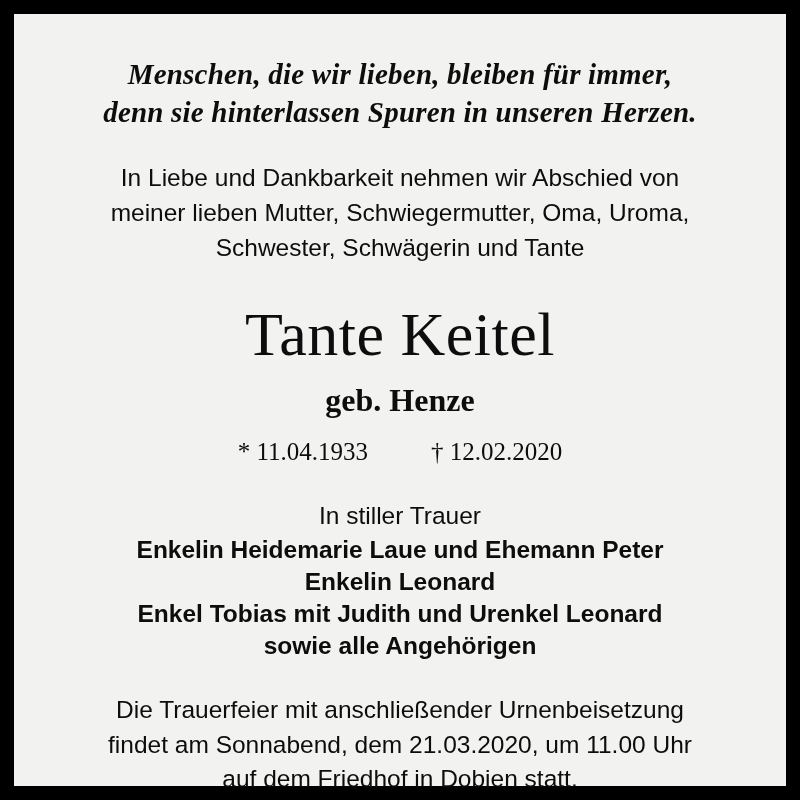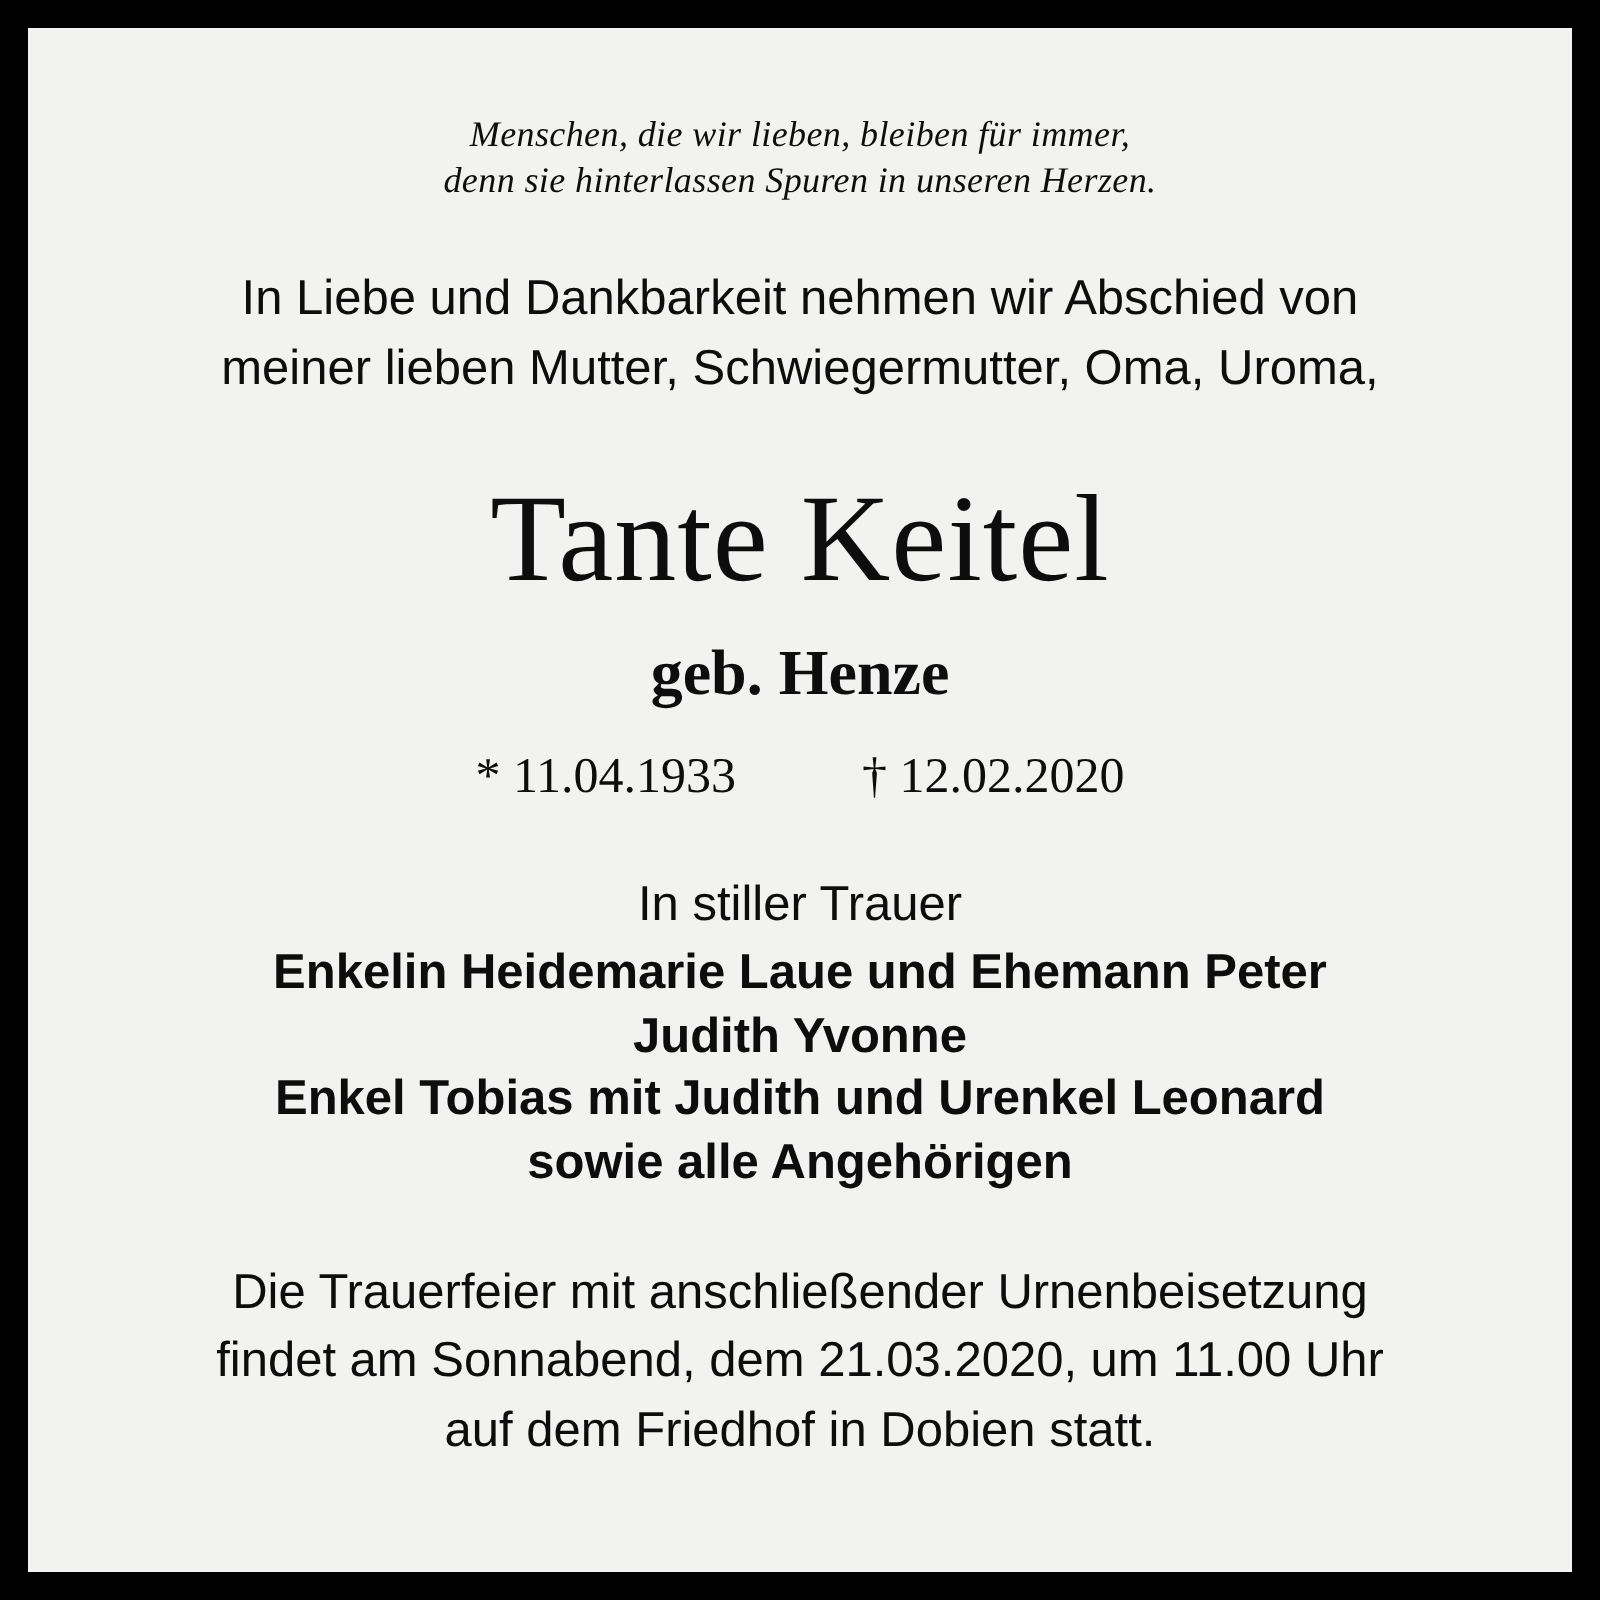--- a/index.html
+++ b/index.html
@@ -31,22 +31,22 @@
     flex-direction: column;
     align-items: center;
     justify-content: flex-start;
     padding: 34px 44px 26px 44px;
     text-align: center;
   }
 
   .motto {
     font-family: "Liberation Serif", serif;
     font-style: italic;
-    font-weight: 400;
-    font-size: 18px;
+    font-weight: 700;
+    font-size: 29px;
     line-height: 1.30;
     letter-spacing: 0.2px;
     margin: 8px 0 0 0;
     max-width: 640px;
   }
   .motto-line { display: block; }
 
   .intro {
     font-family: "Liberation Sans", sans-serif;
     font-weight: 400;
@@ -123,36 +123,37 @@
   <div class="obituary-card">
 
     <div class="motto">
       <span class="motto-line">Menschen, die wir lieben, bleiben für immer,</span>
       <span class="motto-line">denn sie hinterlassen Spuren in unseren Herzen.</span>
     </div>
 
     <div class="intro">
       <span class="intro-line">In Liebe und Dankbarkeit nehmen wir Abschied von</span>
       <span class="intro-line">meiner lieben Mutter, Schwiegermutter, Oma, Uroma,</span>
+      <span class="intro-line">Schwester, Schwägerin und Tante</span>
     </div>
 
     <div class="deceased-name">Tante Keitel</div>
 
     <div class="maiden-name">geb. Henze</div>
 
     <div class="dates">
       <span class="date-item">* 11.04.1933</span>
       <span class="date-item">† 12.02.2020</span>
     </div>
 
     <div class="mourners">
       <div class="mourners-head">In stiller Trauer</div>
       <div class="mourners-list">
         <span class="mourner-line">Enkelin Heidemarie Laue und Ehemann Peter</span>
-        <span class="mourner-line">Judith Yvonne</span>
+        <span class="mourner-line">Enkelin Leonard</span>
         <span class="mourner-line">Enkel Tobias mit Judith und Urenkel Leonard</span>
         <span class="mourner-line">sowie alle Angehörigen</span>
       </div>
     </div>
 
     <div class="funeral">
       <span class="funeral-line">Die Trauerfeier mit anschließender Urnenbeisetzung</span>
       <span class="funeral-line">findet am Sonnabend, dem 21.03.2020, um 11.00 Uhr</span>
       <span class="funeral-line">auf dem Friedhof in Dobien statt.</span>
     </div>

